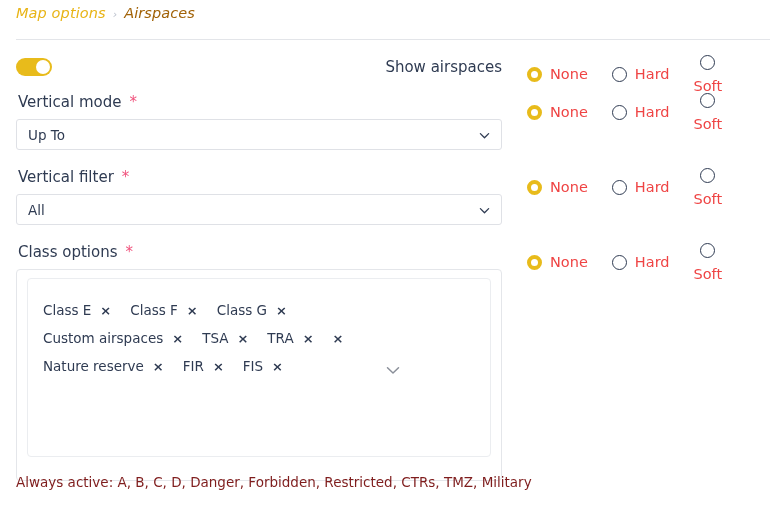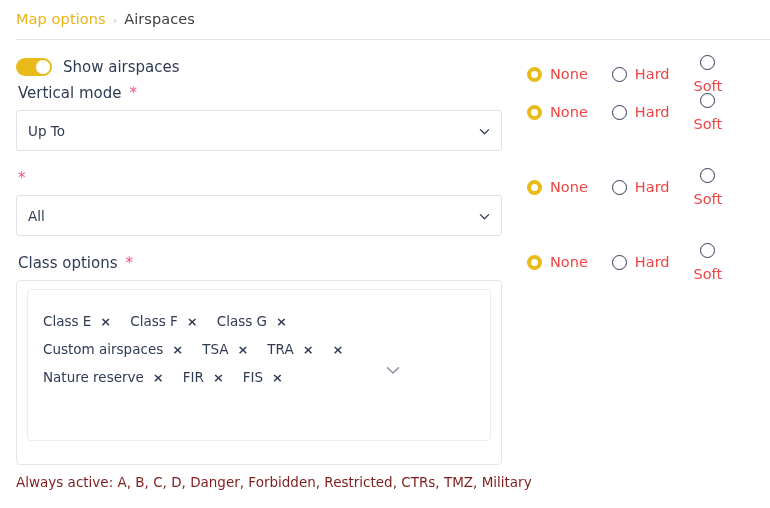--- a/index.html
+++ b/index.html
@@ -19,40 +19,41 @@
     position: relative;
     width: 770px;
     height: 508px;
     background: #ffffff;
   }
 
   
   .breadcrumb {
     position: absolute;
     left: 16px;
-    top: 6px;
+    top: 0;
     height: 26px;
     display: flex;
     align-items: center;
     gap: 7px;
     font-size: 14.5px;
+    font-style: italic;
   }
   .crumb-link {
     color: #e8b416;
     cursor: pointer;
     letter-spacing: .1px;
   }
   .crumb-sep {
     color: #b9bfcb;
     font-size: 11px;
     line-height: 1;
     transform: translateY(.5px);
   }
   .crumb-current {
-    color: #404040;
+    color: #a16207;
     letter-spacing: .1px;
   }
 
   .hr {
     position: absolute;
     left: 16px;
     top: 39px;
     width: 754px;
     height: 1px;
     background: #e3e5e9;
@@ -65,21 +66,22 @@
     top: 52px;
     width: 486px;
   }
 
   
   .toggle-row {
     display: flex;
     align-items: center;
     gap: 11px;
     height: 30px;
-    margin-bottom: 2px;
+    margin-bottom: 11px;
+    justify-content: space-between;
   }
   .switch {
     position: relative;
     width: 36px;
     height: 18px;
     border-radius: 9px;
     background: #e8bb1b;
     flex: 0 0 auto;
     cursor: pointer;
   }
@@ -105,21 +107,21 @@
     display: flex;
     align-items: flex-start;
     gap: 8px;
   }
   .req { color: #f0537d; font-size: 15px; }
 
   
   .select-box {
     position: relative;
     width: 486px;
-    height: 41px;
+    height: 31px;
     border: 1px solid #dfe1e6;
     border-radius: 3px;
     background: #ffffff;
     display: flex;
     align-items: center;
     padding: 0 30px 0 11px;
     font-size: 13.5px;
     color: #2f3b52;
     cursor: pointer;
     margin-bottom: 18px;
@@ -132,21 +134,21 @@
     height: 11px;
     margin-top: -5px;
     pointer-events: none;
   }
   .chev svg { display: block; }
 
   
   .multiselect-outer {
     position: relative;
     width: 486px;
-    height: 185px;
+    height: 212px;
     border: 1px solid #e4e6ea;
     border-radius: 4px;
     background: #ffffff;
     margin-top: 1px;
   }
   .multiselect-inner {
     position: absolute;
     left: 10px;
     top: 8px;
     right: 10px;
@@ -264,20 +266,21 @@
     <div class="select-box">
       <span>Up To</span>
       <span class="chev">
         <svg viewBox="0 0 12 12" width="11" height="11">
             <path d="M1.5 4 L6 8.5 L10.5 4" fill="none" stroke="#2f3b52" stroke-width="1.4" stroke-linecap="round" stroke-linejoin="round"></path>
           </svg>
       </span>
     </div>
 
     <div class="field-label">
+      <span>Vertical filter</span>
       <span class="req">*</span>
     </div>
     <div class="select-box">
       <span>All</span>
       <span class="chev">
         <svg viewBox="0 0 12 12" width="11" height="11">
             <path d="M1.5 4 L6 8.5 L10.5 4" fill="none" stroke="#2f3b52" stroke-width="1.4" stroke-linecap="round" stroke-linejoin="round"></path>
           </svg>
       </span>
     </div>

